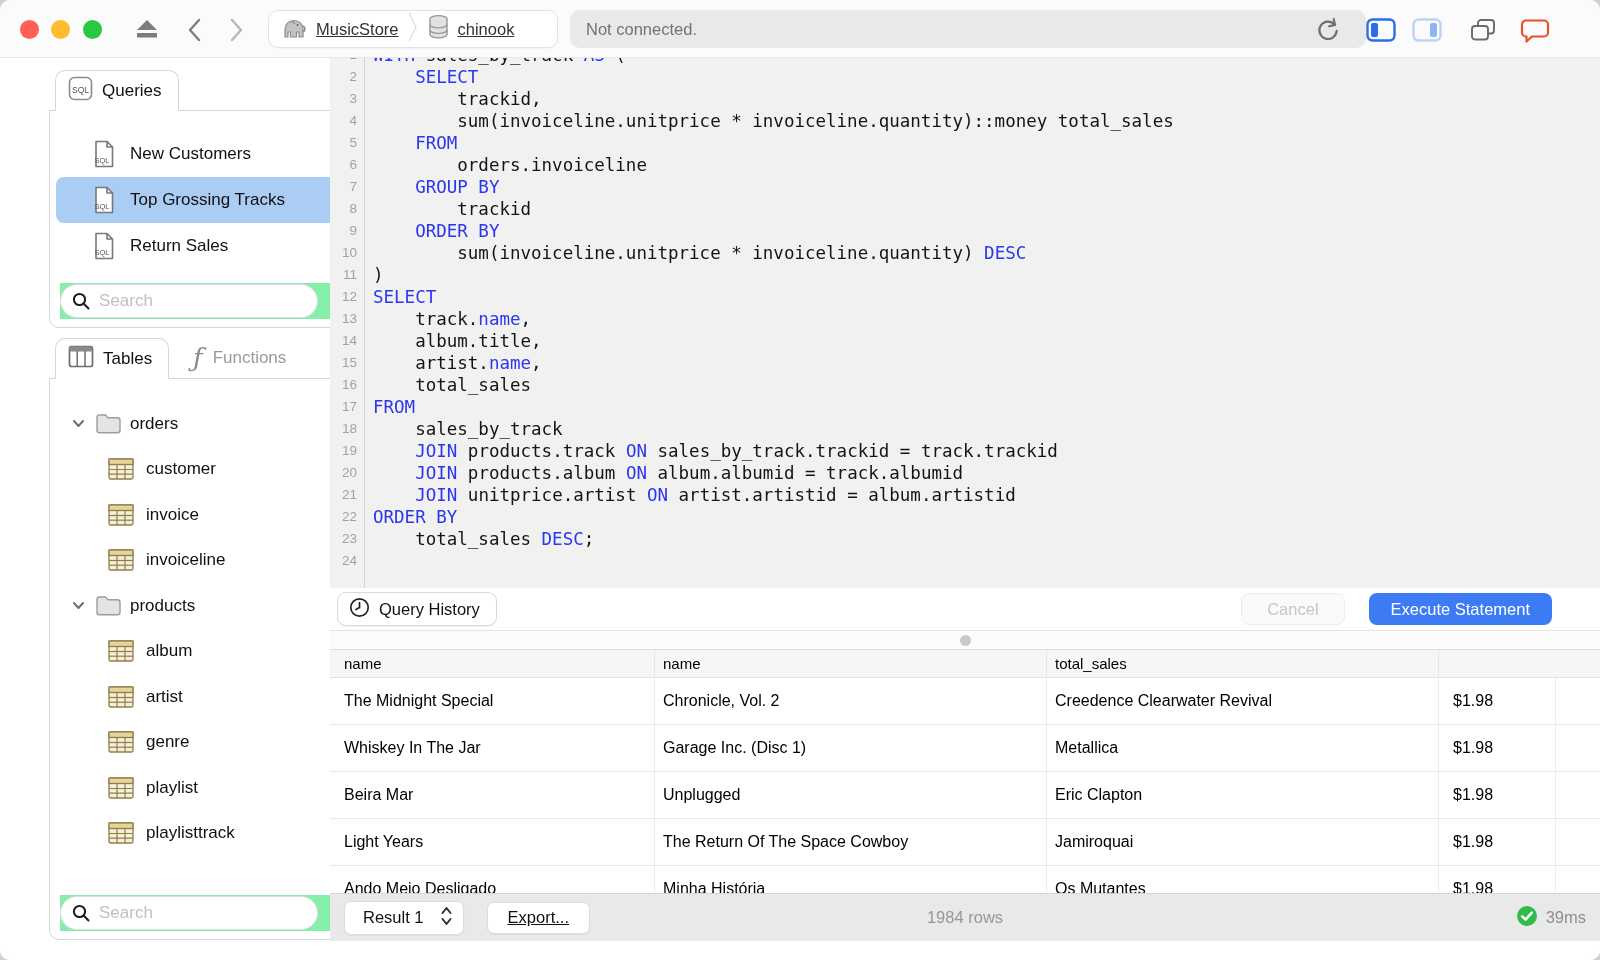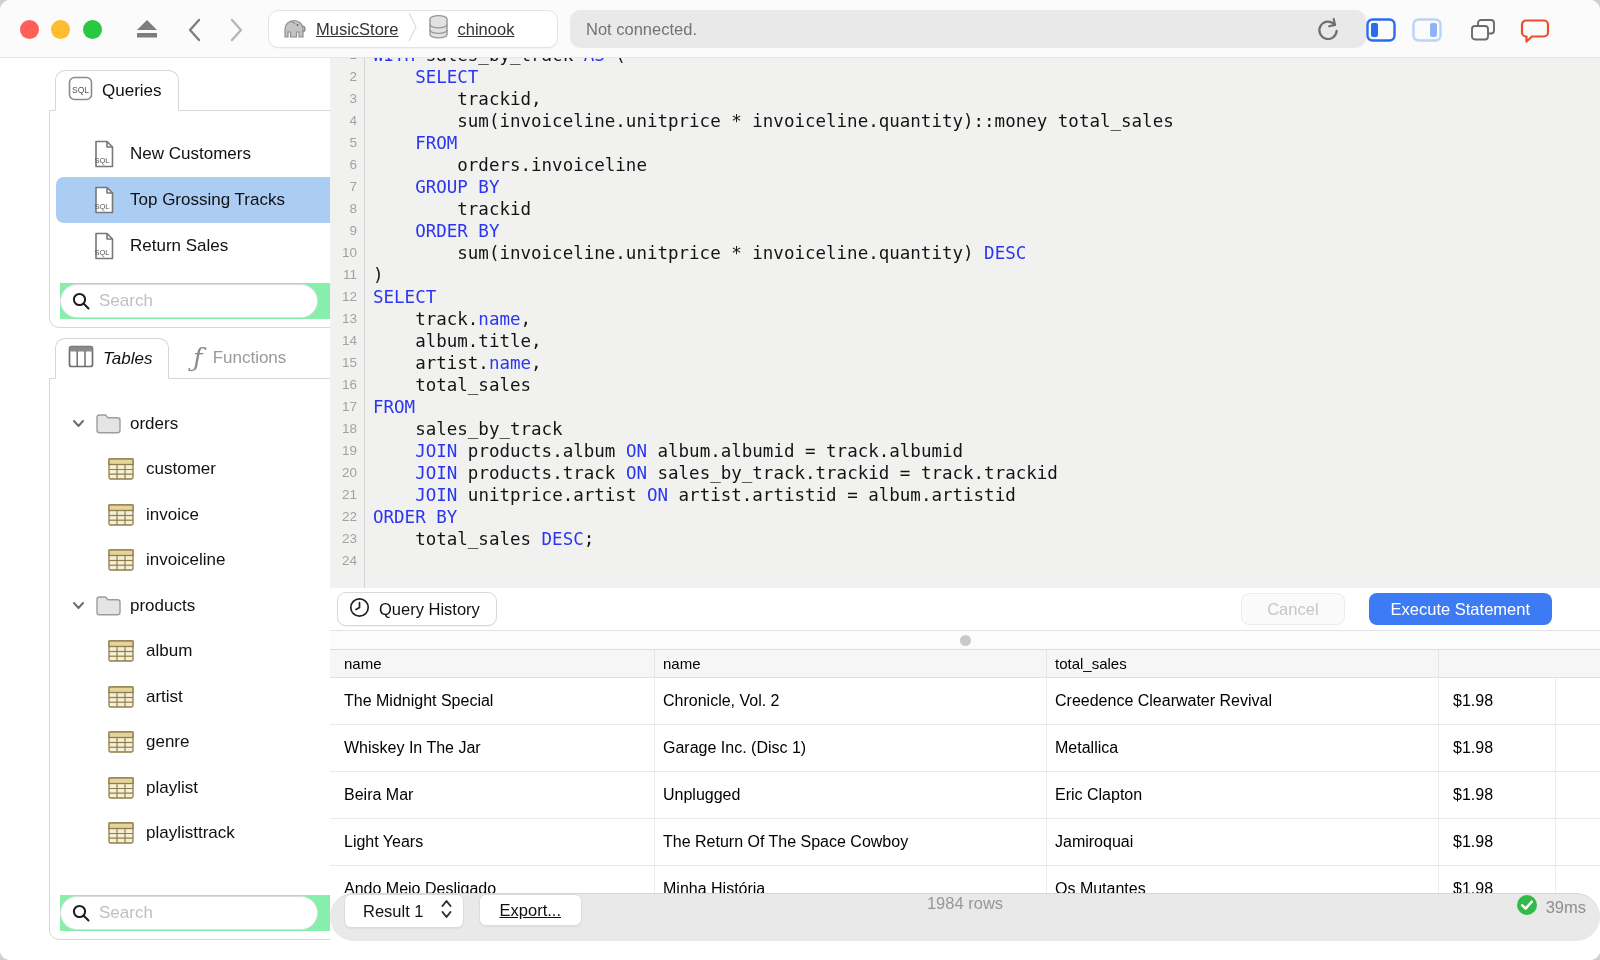--- a/index.html
+++ b/index.html
@@ -60,21 +60,21 @@
   .r-head{display:grid;grid-template-columns:var(--cols);height:28px;background:#f6f6f6;border-bottom:1px solid #e2e2e2;box-sizing:border-box;}
   .r-head .hc{font-size:15px;color:#000;line-height:27px;border-right:1px solid #e7e7e7;padding-left:8px;overflow:hidden;white-space:nowrap;}
   .r-head .hc:first-child{padding-left:14px;}
   .r-head .hc:nth-child(4){padding-left:14px;}
   .r-row{display:grid;grid-template-columns:var(--cols);height:47px;border-bottom:1px solid #e9e9e9;box-sizing:border-box;}
   .r-row .rc{font-size:16px;color:#000;line-height:46px;border-right:1px solid #ededed;padding-left:8px;overflow:hidden;white-space:nowrap;}
   .r-row .rc:first-child{padding-left:14px;}
   .r-row .rc:nth-child(4){padding-left:14px;}
   .r-row .rc:last-child,.r-head .hc:last-child{border-right:none;}
 
-  .statusbar{position:absolute;top:835px;height:48px;left:0;right:0;background:#e9e9e9;border-top:1px solid #d6d6d6;box-sizing:border-box;display:flex;align-items:flex-start;padding:0 14px;gap:15px;border-radius:24px;}
+  .statusbar{position:absolute;top:835px;height:48px;left:0;right:0;background:#e9e9e9;border-top:1px solid #d6d6d6;box-sizing:border-box;display:flex;align-items:center;padding:0 14px;gap:23px;}
   .result-sel{height:32px;background:#fff;border:1px solid #dcdcdc;border-radius:7px;display:flex;align-items:center;gap:16px;padding:0 10px 0 18px;font-size:16.5px;color:#111;box-shadow:0 1px 1px rgba(0,0,0,.05);}
   .export-btn{height:32px;background:#fff;border:1px solid #dcdcdc;border-radius:7px;display:flex;align-items:center;padding:0 20px;font-size:16.5px;color:#111;box-shadow:0 1px 1px rgba(0,0,0,.05);text-decoration:underline;}
   .rows-count{position:absolute;left:0;right:0;text-align:center;font-size:16.5px;color:#979797;pointer-events:none;}
   .right-status{margin-left:auto;display:flex;align-items:center;gap:8px;z-index:2;}
   .duration{font-size:16.5px;color:#8f8f8f;}
   .bottom-strip{position:absolute;top:883px;left:0;right:0;bottom:0;background:#fff;}
 </style>
 </head>
 <body>
 
@@ -216,21 +216,21 @@
                 </svg>
             </span>
             <input type="text" placeholder="Search" style="">
           </div>
           <span class="plus-btn">+</span>
         </div>
       </div>
     </section>
 
     <section class="panel t-panel">
-      <div class="tab" style="left:6px;font-style:italic;">
+      <div class="tab" style="left:6px;">
         <span>
           <svg width="26" height="23" viewBox="0 0 26 23">
               <rect x="1.5" y="1.5" width="23" height="20" rx="2" fill="#fff" stroke="#6e6e6e" stroke-width="1.7"></rect>
               <rect x="1.5" y="1.5" width="23" height="5" fill="#8a8a8a"></rect>
               <line x1="9.2" y1="6" x2="9.2" y2="21" stroke="#6e6e6e" stroke-width="1.5"></line>
               <line x1="17" y1="6" x2="17" y2="21" stroke="#6e6e6e" stroke-width="1.5"></line>
             </svg>
         </span>
         <span>Tables</span>
       </div>
@@ -430,22 +430,22 @@
             <div class="cl"><span>    </span><span class="k">ORDER BY</span></div>
             <div class="cl"><span>        sum(invoiceline.unitprice * invoiceline.quantity) </span><span class="k">DESC</span></div>
             <div class="cl"><span>)</span></div>
             <div class="cl"><span class="k">SELECT</span></div>
             <div class="cl"><span>    track.</span><span class="k">name</span><span>,</span></div>
             <div class="cl"><span>    album.title,</span></div>
             <div class="cl"><span>    artist.</span><span class="k">name</span><span>,</span></div>
             <div class="cl"><span>    total_sales</span></div>
             <div class="cl"><span class="k">FROM</span></div>
             <div class="cl"><span>    sales_by_track</span></div>
+            <div class="cl"><span>    </span><span class="k">JOIN</span><span> products.track </span><span class="k">ON</span><span> sales_by_track.trackid = track.trackid</span></div>
             <div class="cl"><span>    </span><span class="k">JOIN</span><span> products.album </span><span class="k">ON</span><span> album.albumid = track.albumid</span></div>
-            <div class="cl"><span>    </span><span class="k">JOIN</span><span> products.track </span><span class="k">ON</span><span> sales_by_track.trackid = track.trackid</span></div>
             <div class="cl"><span>    </span><span class="k">JOIN</span><span> unitprice.artist </span><span class="k">ON</span><span> artist.artistid = album.artistid</span></div>
             <div class="cl"><span class="k">ORDER BY</span></div>
             <div class="cl"><span>    total_sales </span><span class="k">DESC</span><span>;</span></div>
             <div class="cl"></div>
           </div>
         </div>
     </div>
 
     <div class="actions">
       <button class="qh-btn">

